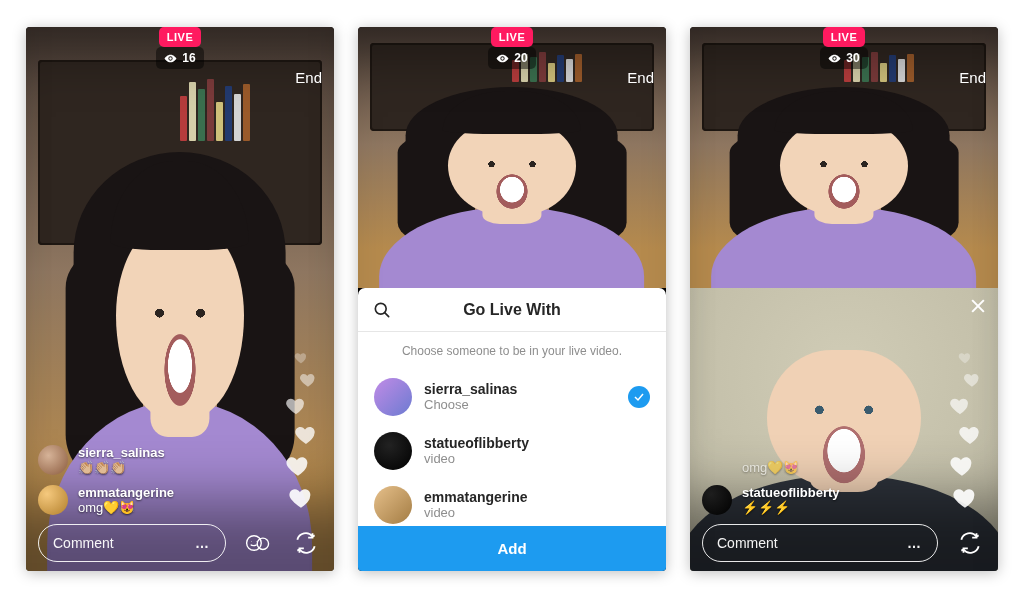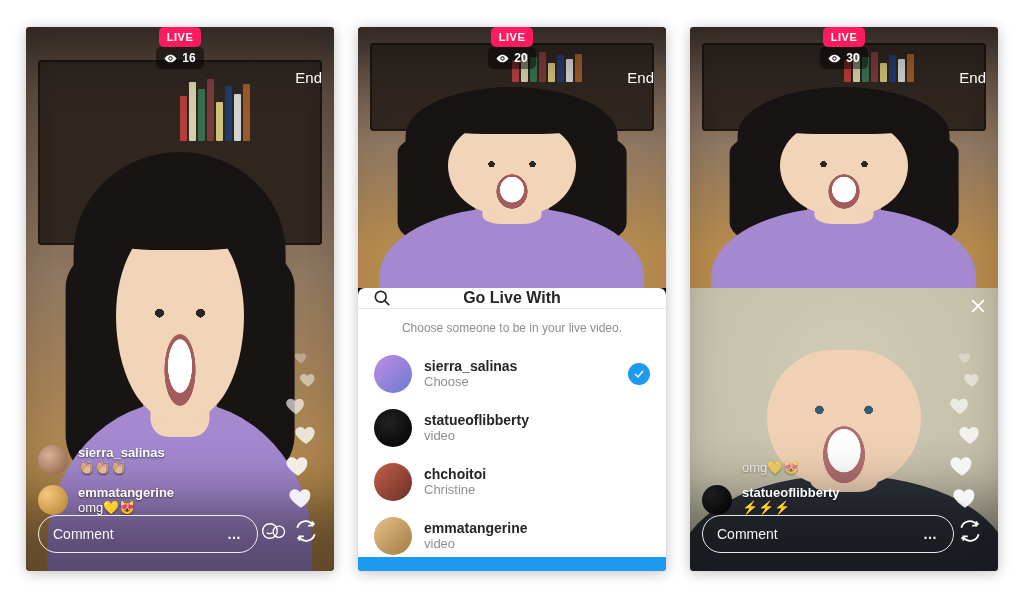--- a/index.html
+++ b/index.html
@@ -124,21 +124,21 @@
   .comment{display:flex; align-items:center; gap:10px;}
   .avatar{width:30px; height:30px; border-radius:50%;}
   .av1{background:radial-gradient(circle at 35% 35%, #d6b398, #8a5a3d);}
   .av2{background:radial-gradient(circle at 30% 30%, #f5c97e, #b27f2b);}
   .av3{background:radial-gradient(circle at 30% 30%, #1e1e1e, #000);}
   .ctext .uname{font-weight:700; text-shadow:0 1px 2px rgba(0,0,0,.6);}
   .ctext .msg{text-shadow:0 1px 2px rgba(0,0,0,.6);}
 
   
   .bottombar{position:absolute; left:0; right:0; bottom:0; height:56px; z-index:6;
-             display:flex; gap:0; padding:0 12px;}
+             display:flex; align-items:center; gap:16px; padding:0 12px;}
   .comment-pill{flex:1; height:36px; border:1.5px solid rgba(255,255,255,.9);
                 border-radius:20px; display:flex; align-items:center;
                 padding:0 14px; color:rgba(255,255,255,.95); font-size:14px;
                 justify-content:space-between;}
   .comment-pill .dots{letter-spacing:2px; font-weight:700;}
   .icon-btn{width:32px; height:32px; display:flex; align-items:center; justify-content:center;
             color:#fff; cursor:pointer;}
   .icon-btn svg{width:26px; height:26px; stroke:#fff; fill:none; stroke-width:1.7;}
 
   
@@ -349,28 +349,20 @@
           </div>
       </div>
       <div class="urow">
         <div class="avatar uav-b"></div>
         <div>
           <div class="un">statueoflibberty</div>
           <div class="dn">video</div>
         </div>
 
       </div>
-      <div class="urow">
-        <div class="avatar uav-c"></div>
-        <div>
-          <div class="un">chchoitoi</div>
-          <div class="dn">Christine</div>
-        </div>
-
-      </div>
       <div class="urow" style="padding-bottom:2px">
         <div class="avatar uav-d"></div>
         <div>
           <div class="un">emmatangerine</div>
           <div class="dn">video</div>
         </div>
 
       </div>
     </div>
 

